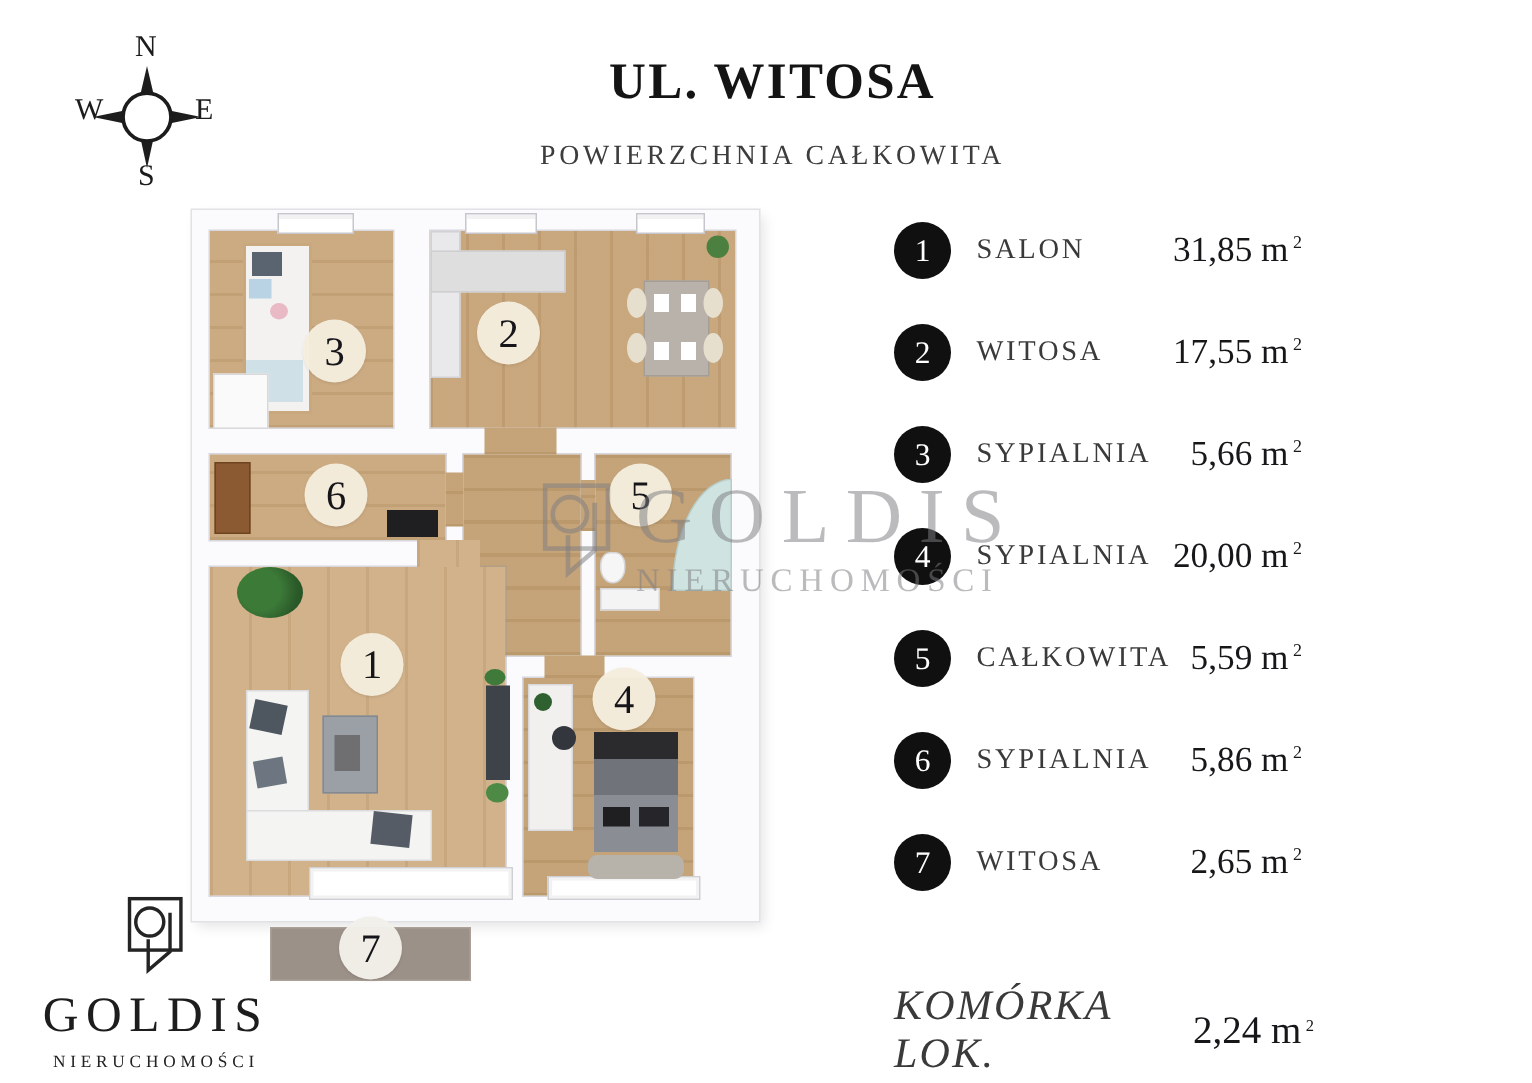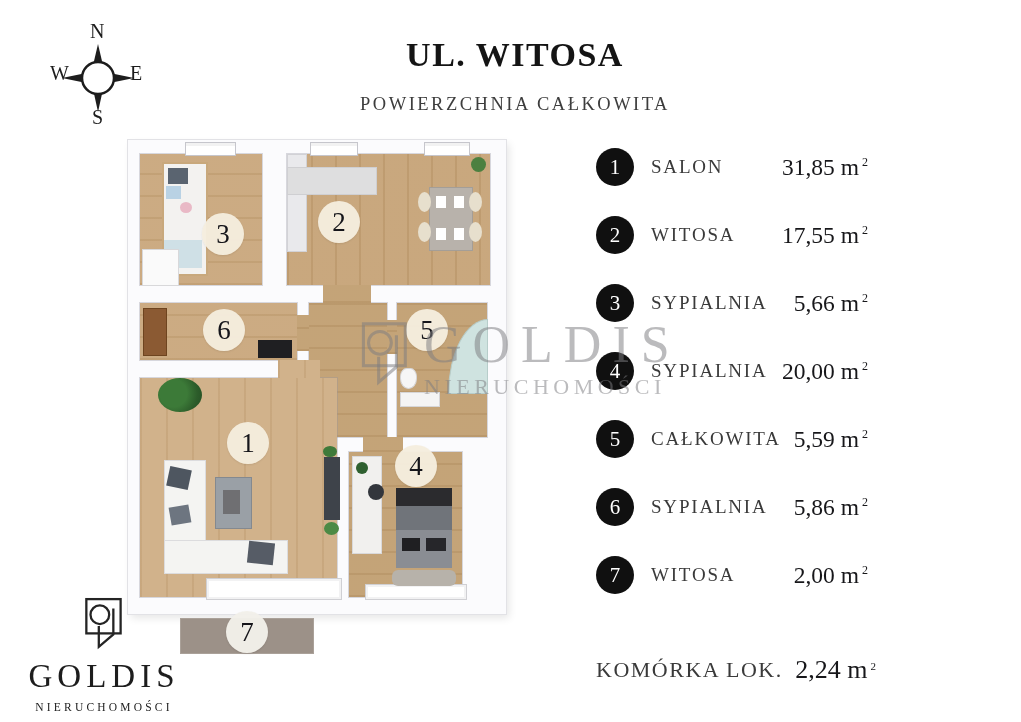--- a/index.html
+++ b/index.html
@@ -23,21 +23,21 @@
 
   
   .legend{position:absolute;left:596px;top:133px;width:272px;z-index:2;}
   .lrow{height:68px;display:flex;align-items:center;}
   .ncirc{width:38px;height:38px;border-radius:50%;background:#101010;color:#ffffff;
          display:flex;align-items:center;justify-content:center;font-size:21px;flex:0 0 38px;}
   .llabel{margin-left:17px;font-size:19px;letter-spacing:1.8px;color:#3a3a3a;}
   .lvalue{margin-left:auto;font-size:23.5px;color:#17171a;white-space:nowrap;}
   .lvalue .sup{font-size:12px;vertical-align:9px;}
   .extra-row{position:absolute;left:596px;top:655px;width:280px;display:flex;align-items:center;z-index:2;}
-  .exlabel{font-size:22px;letter-spacing:1.5px;color:#3a3a3a;}
+  .exlabel{font-size:28px;letter-spacing:1.5px;color:#3a3a3a;font-style:italic;}
   .exvalue{margin-left:auto;font-size:26px;color:#17171a;white-space:nowrap;}
 
   
   .plan{position:absolute;left:128px;top:140px;width:378px;height:474px;background:#fbfbfd;
         box-shadow:0 0 0 1px #e2e2e6, 3px 4px 8px rgba(0,0,0,0.10);z-index:1;}
   .room{position:absolute;outline:1px solid rgba(150,150,160,0.35);}
   .wood1{background:#cfae85 repeating-linear-gradient(90deg,rgba(90,60,20,0.06) 0 2px,rgba(255,255,255,0.05) 2px 26px);}
   .wood2{background:#c6a377 repeating-linear-gradient(90deg,rgba(90,60,20,0.07) 0 2px,rgba(255,255,255,0.05) 2px 24px);}
   .wood3{background:#c9a77c repeating-linear-gradient(0deg,rgba(90,60,20,0.06) 0 2px,rgba(255,255,255,0.05) 2px 22px);}
   .wood4{background:#c2a073 repeating-linear-gradient(0deg,rgba(90,60,20,0.07) 0 2px,rgba(255,255,255,0.04) 2px 22px);}
@@ -200,21 +200,21 @@
       <div class="lvalue"><span>5,59</span> <span>m</span><span class="sup">2</span></div>
     </div>
     <div class="lrow">
       <div class="ncirc">6</div>
       <div class="llabel">SYPIALNIA</div>
       <div class="lvalue"><span>5,86</span> <span>m</span><span class="sup">2</span></div>
     </div>
     <div class="lrow">
       <div class="ncirc">7</div>
       <div class="llabel">WITOSA</div>
-      <div class="lvalue"><span>2,00</span> <span>m</span><span class="sup">2</span></div>
+      <div class="lvalue"><span>2,65</span> <span>m</span><span class="sup">2</span></div>
     </div>
   </div>
 
   <div class="extra-row">
     <div class="exlabel">KOMÓRKA LOK.</div>
     <div class="exvalue"><span>2,24</span> <span>m</span><span class="sup">2</span></div>
   </div>
 
   <div class="watermark">
     <svg width="54" height="66" viewBox="0 0 40 52">

